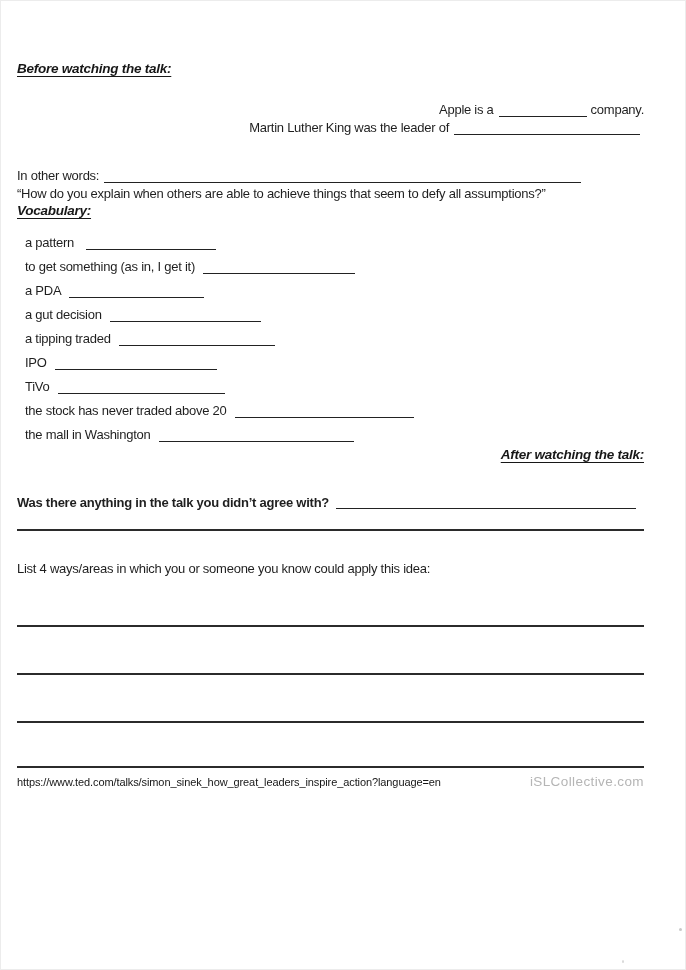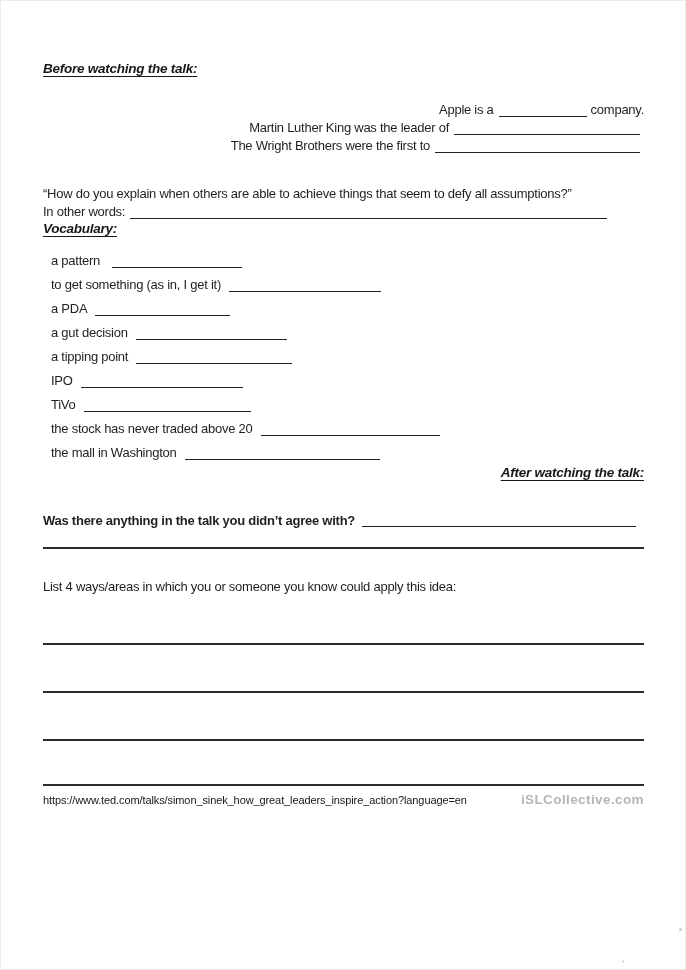--- a/index.html
+++ b/index.html
@@ -2,21 +2,21 @@
 <html><head>
 <meta charset="utf-8">
 <style>
   html,body{margin:0;padding:0;background:#f4f4f4;}
   .page{
     position:relative;
     width:686px;height:970px;
     background:#ffffff;
     border:1px solid #ececec;
     box-sizing:border-box;
-    padding:60px 41px 0 42px;
+    padding:60px 41px 0 16px;
     font-family:"Liberation Sans","DejaVu Sans",sans-serif;
     font-size:13px;
     letter-spacing:-0.25px;
     color:#1f1f1f;
     overflow:hidden;
   }
   h2.sec{
     font-size:13.5px;
     font-weight:bold;
     font-style:italic;
@@ -75,21 +75,21 @@
   .url{
     font-size:11px;
     letter-spacing:-0.1px;
     color:#161616;
     line-height:14px;
     text-decoration:none;
     cursor:pointer;
   }
   .watermark{
     font-size:13.5px;
-    font-weight:bold;
+    font-weight:normal;
     color:#b5b5b5;
     letter-spacing:0.4px;
     line-height:14px;
   }
   .speck{
     position:absolute;
     background:#c9c9c9;
     border-radius:50%;
   }
   .speck.s1{width:3px;height:3px;left:678px;top:927px;}
@@ -98,36 +98,35 @@
 </head>
 <body>
 
 <div class="page">
 
   <h2 class="sec">Before watching the talk:</h2>
 
   <div class="stack">
     <p><span>Apple is a</span><span class="blank" style="width:88px"></span><span>company.</span></p>
     <p><span>Martin Luther King was the leader of</span><span class="blank" style="width:186px"></span><span></span></p>
-    <p><span>The Wright Brothers were the first to</span><span class="blank" style="width:205px"></span><span></span></p>
   </div>
 
   <div class="quote-block">
+    <p><span>In other words:</span><span class="blank" style="width:477px"></span></p>
     <p>“How do you explain when others are able to achieve things that seem to defy all assumptions?”</p>
-    <p><span>In other words:</span><span class="blank" style="width:477px"></span></p>
   </div>
 
   <h2 class="sec vhead">Vocabulary:</h2>
 
   <div class="vocab">
     <p><span>a pattern</span><span class="blank" style="width:130px;margin-left:12px"></span></p>
     <p><span>to get something (as in, I get it)</span><span class="blank" style="width:152px"></span></p>
     <p><span>a PDA</span><span class="blank" style="width:135px"></span></p>
     <p><span>a gut decision</span><span class="blank" style="width:151px"></span></p>
-    <p><span>a tipping point</span><span class="blank" style="width:156px"></span></p>
+    <p><span>a tipping traded</span><span class="blank" style="width:156px"></span></p>
     <p><span>IPO</span><span class="blank" style="width:162px"></span></p>
     <p><span>TiVo</span><span class="blank" style="width:167px"></span></p>
     <p><span>the stock has never traded above 20</span><span class="blank" style="width:179px"></span></p>
     <p><span>the mall in Washington</span><span class="blank" style="width:195px"></span></p>
   </div>
 
   <h2 class="sec ahead">After watching the talk:</h2>
 
   <div class="qrow">
     <span class="qtext">Was there anything in the talk you didn’t agree with?</span>

